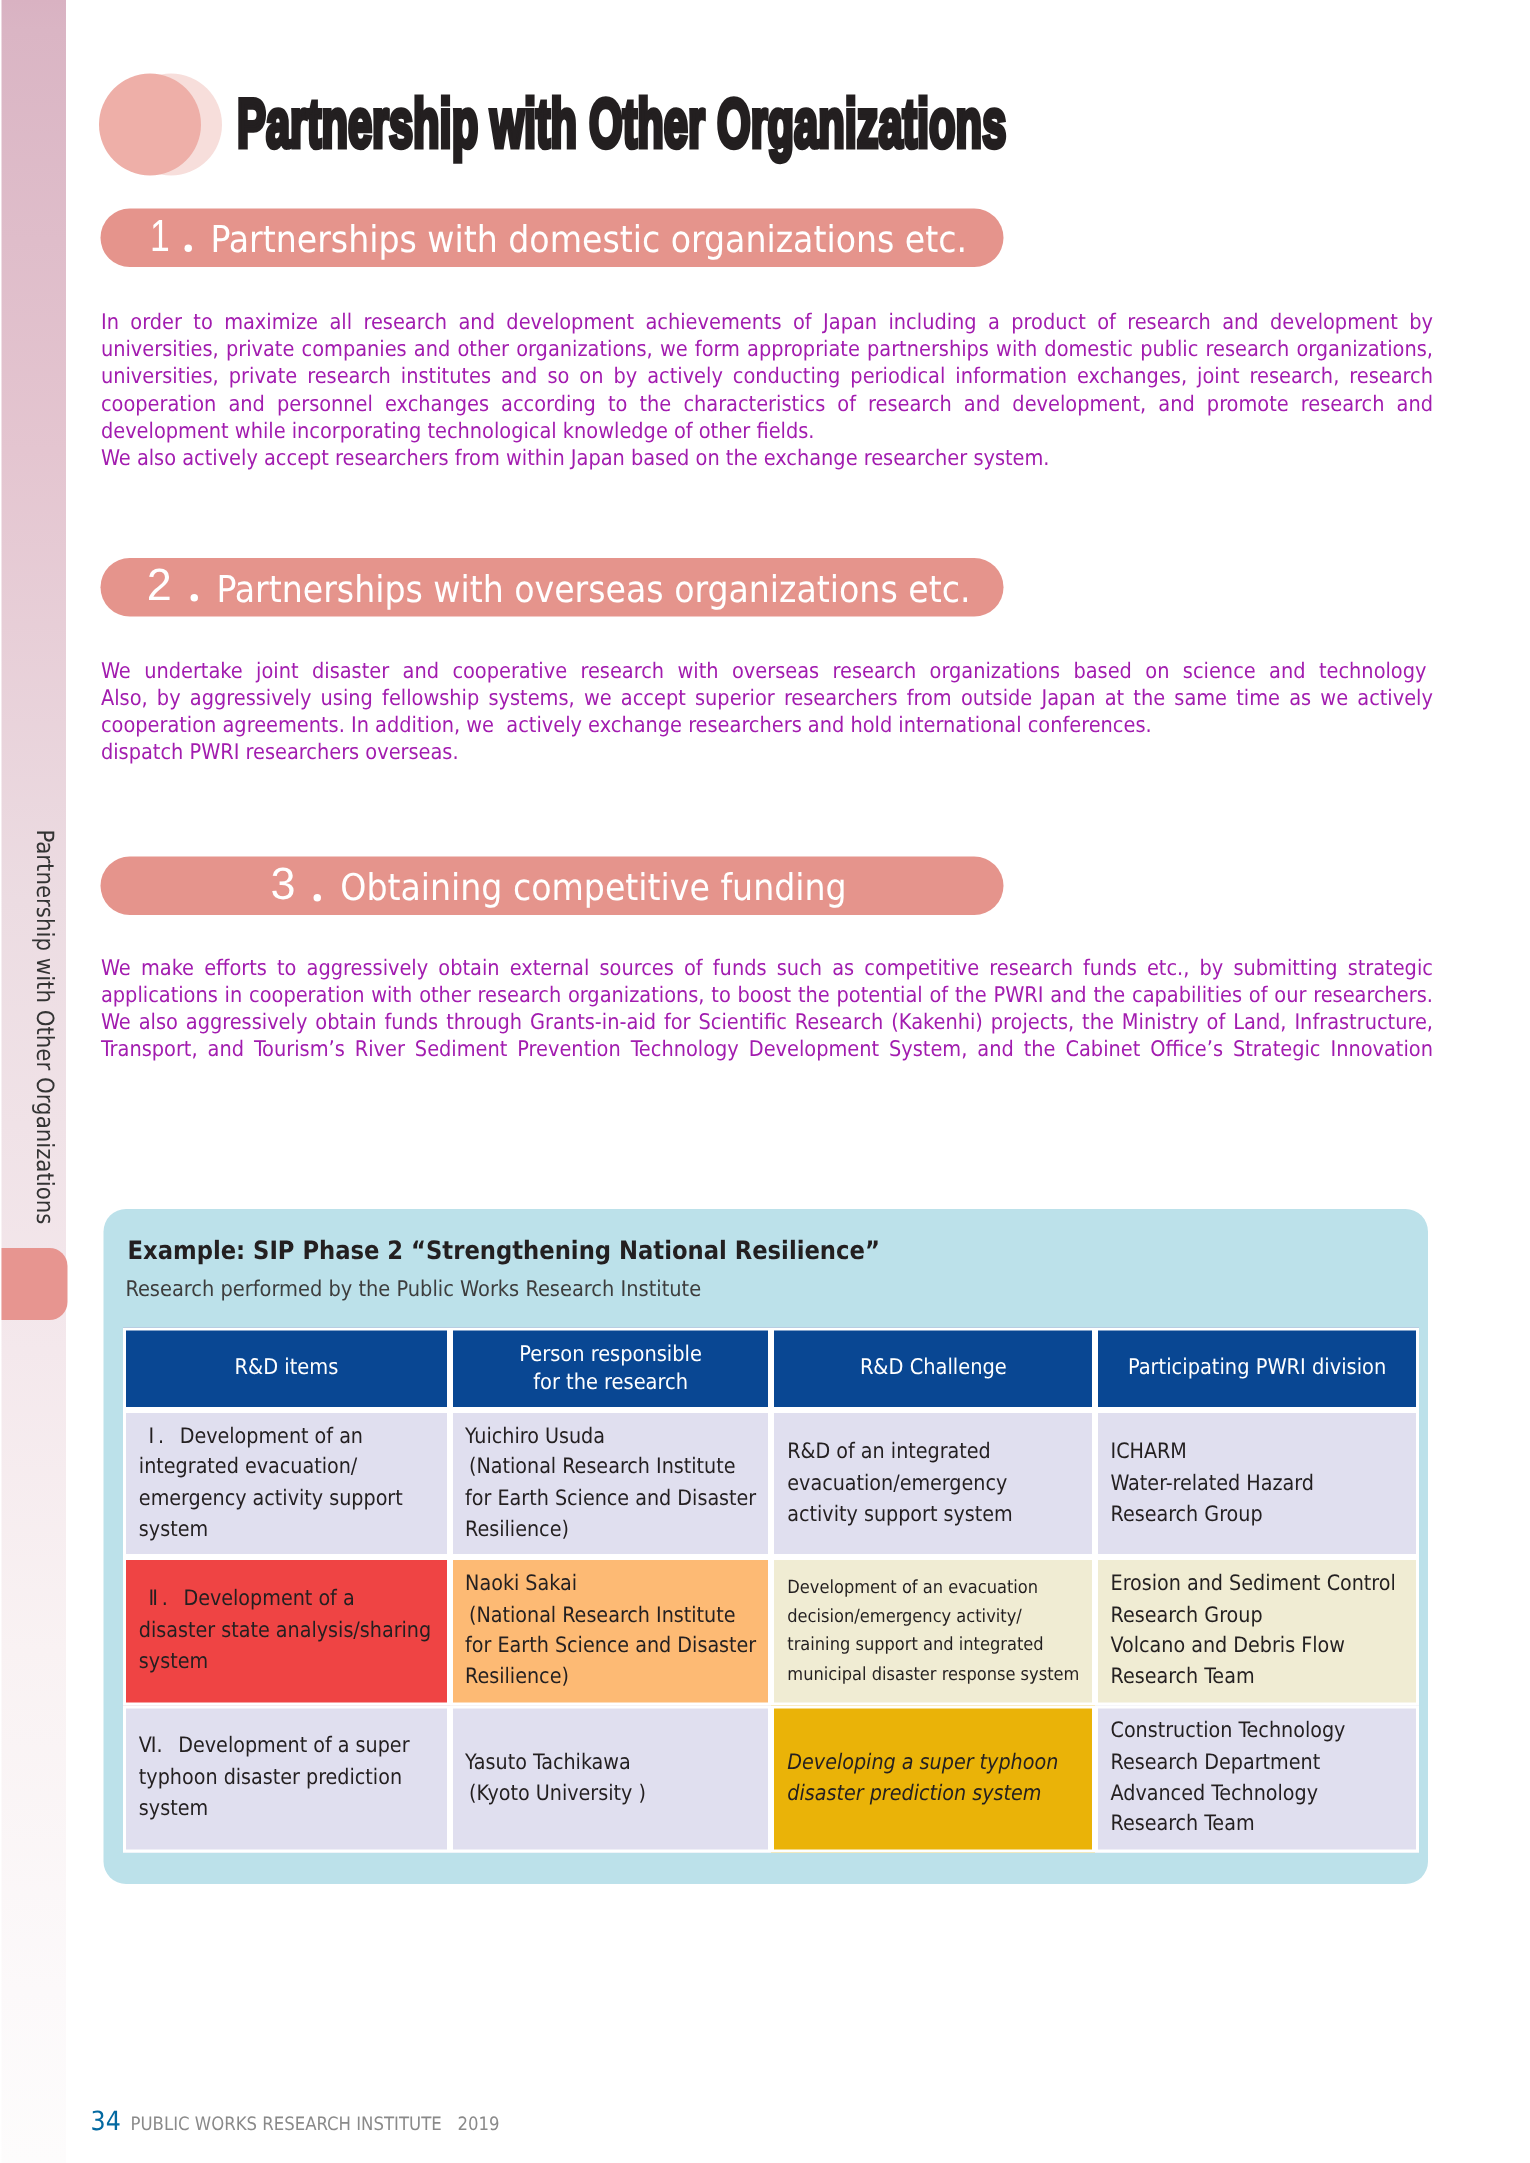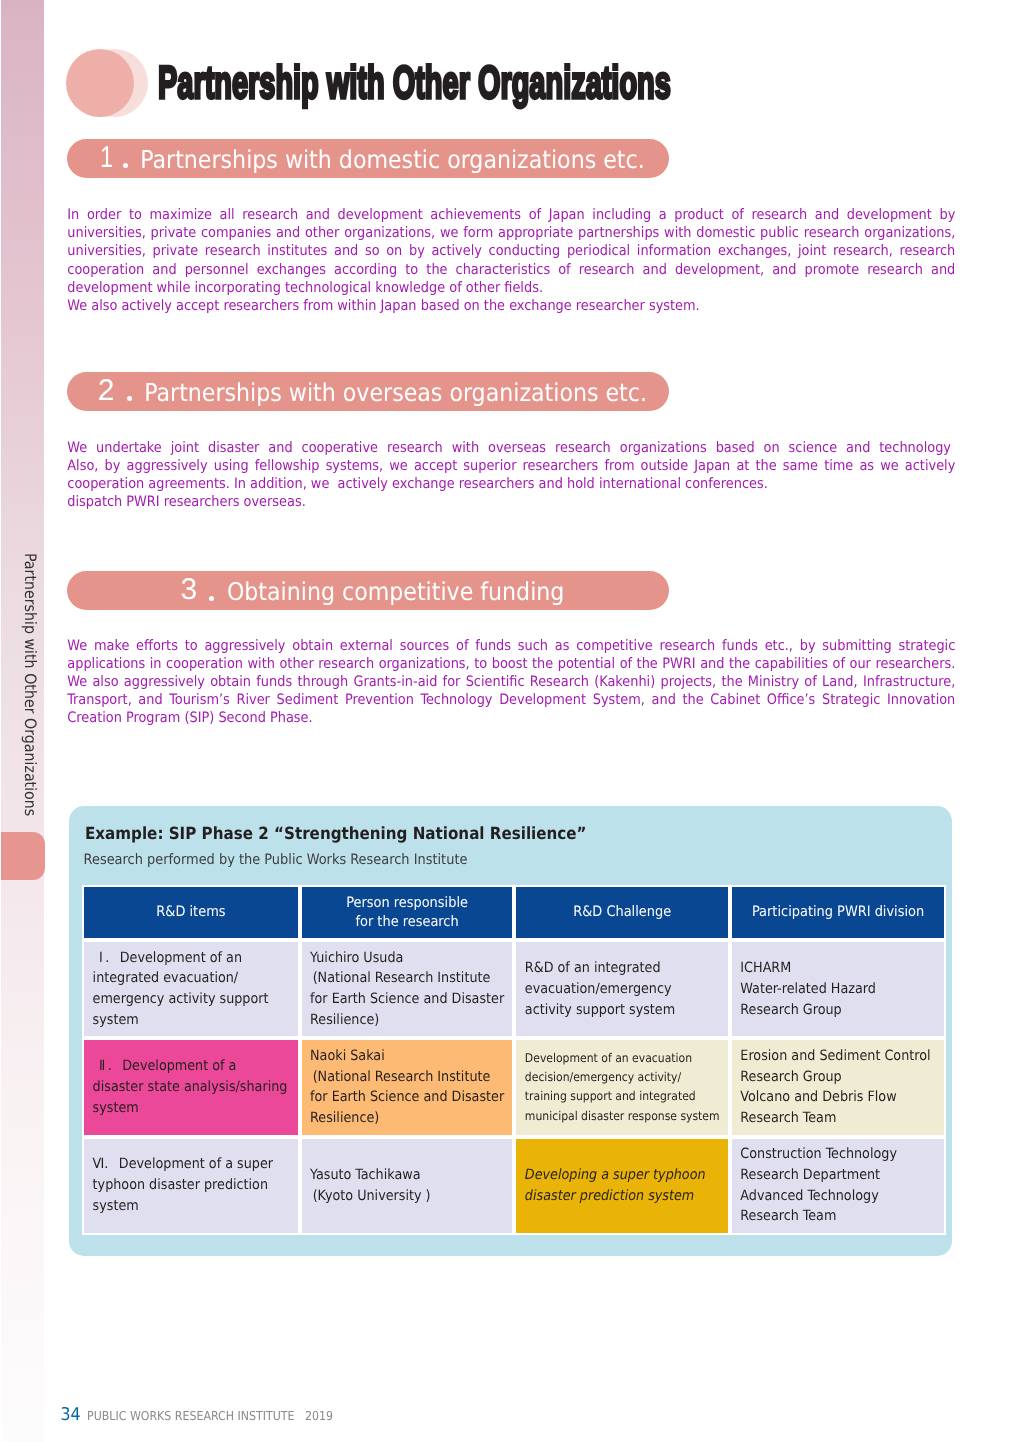--- a/index.html
+++ b/index.html
@@ -96,21 +96,20 @@
   <div class="bar" id="bar2" style="left:66.9px;top:571.1px;width:602.3px">
       <span class="num" style="left: 113.498px; top: 4.3px;">3</span>
       <span class="dot" style="left: 142.586px; top: 24.5px;"></span>
       <span class="lbl" style="left: 159.986px; top: 9.2px;">Obtaining competitive funding</span>
     </div>
   <div class="para" id="para2" style="left:67.3px;top:636.6px;width:888px">
       <span class="ln just" style="word-spacing: 2.68142px;">We make efforts to aggressively obtain external sources of funds such as competitive research funds etc., by submitting strategic</span>
       <span class="ln just" style="word-spacing: 0.436678px;">applications in cooperation with other research organizations, to boost the potential of the PWRI and the capabilities of our researchers.</span>
       <span class="ln just" style="word-spacing: 1.19531px;">We also aggressively obtain funds through Grants-in-aid for Scientific Research (Kakenhi) projects, the Ministry of Land, Infrastructure,</span>
       <span class="ln just" style="word-spacing: 2.55357px;">Transport, and Tourism’s River Sediment Prevention Technology Development System, and the Cabinet Office’s Strategic Innovation</span>
-      <span class="ln">Creation Program (SIP) Second Phase.</span>
     </div>
 
   <div class="card"></div>
   <div class="card-title">Example: SIP Phase 2 “Strengthening National Resilience”</div>
   <div class="card-sub">Research performed by the Public Works Research Institute</div>
 
   <table class="tbl">
     <colgroup>
         <col style="width:216px">
         <col style="width:213.3px">
@@ -126,21 +125,21 @@
         </tr>
       </thead>
     <tbody>
         <tr>
           <td style="background: rgb(224, 223, 239);"> Ⅰ .  Development of an<br>integrated evacuation/<br>emergency activity support<br>system</td>
           <td style="background: rgb(224, 223, 239);">Yuichiro Usuda<br> (National Research Institute<br>for Earth Science and Disaster<br>Resilience)</td>
           <td style="background: rgb(224, 223, 239);">R&amp;D of an integrated<br>evacuation/emergency<br>activity support system</td>
           <td style="background: rgb(224, 223, 239);">ICHARM<br>Water-related Hazard<br>Research Group</td>
         </tr>
         <tr>
-          <td style="background: #ec4899;"> Ⅱ .  Development of a<br>disaster state analysis/sharing<br>system</td>
+          <td style="background: #ef4444;"> Ⅱ .  Development of a<br>disaster state analysis/sharing<br>system</td>
           <td style="background: #fdba74;">Naoki Sakai<br> (National Research Institute<br>for Earth Science and Disaster<br>Resilience)</td>
           <td class="small" style="background: rgb(240, 236, 211);">Development of an evacuation<br>decision/emergency activity/<br>training support and integrated<br>municipal disaster response system</td>
           <td style="background: rgb(240, 236, 211);">Erosion and Sediment Control<br>Research Group<br>Volcano and Debris Flow<br>Research Team</td>
         </tr>
         <tr>
           <td style="background: rgb(224, 223, 239);">Ⅵ.  Development of a super<br>typhoon disaster prediction<br>system</td>
           <td style="background: rgb(224, 223, 239);">Yasuto Tachikawa<br> (Kyoto University )</td>
           <td style="background: #eab308; font-style: italic;">Developing a super typhoon<br>disaster prediction system</td>
           <td style="background: rgb(224, 223, 239);">Construction Technology<br>Research Department<br>Advanced Technology<br>Research Team</td>
         </tr>

